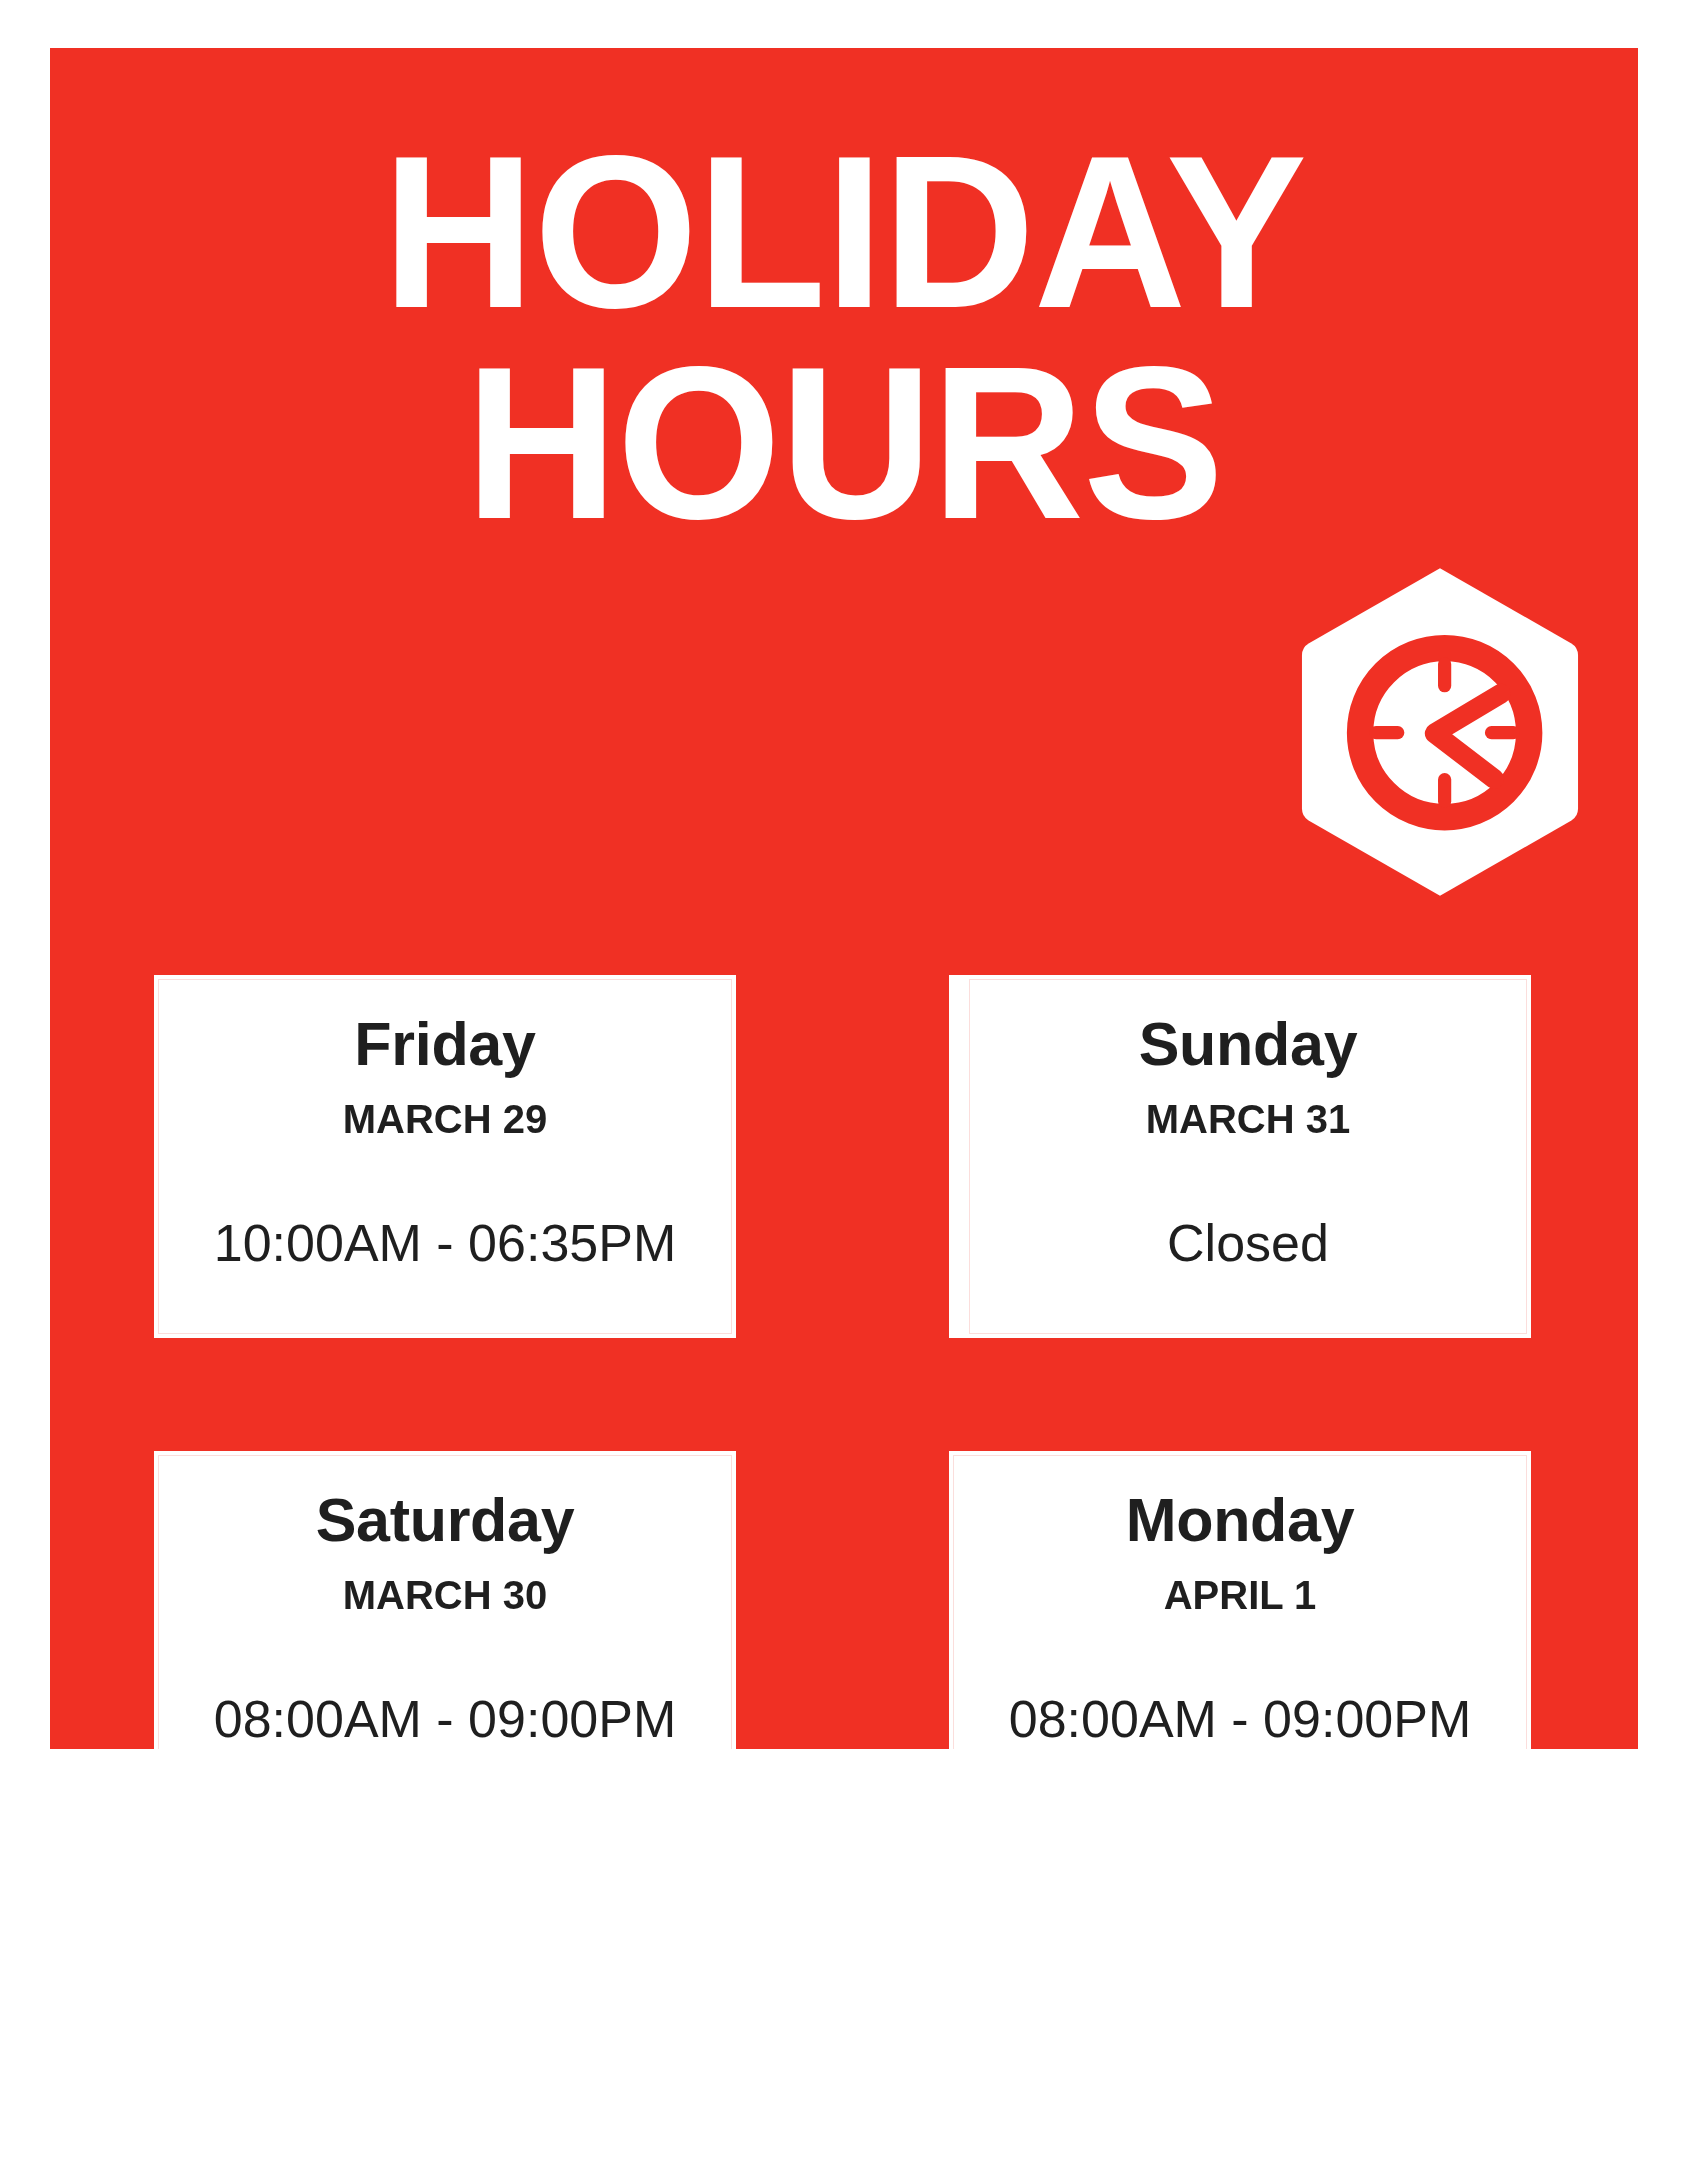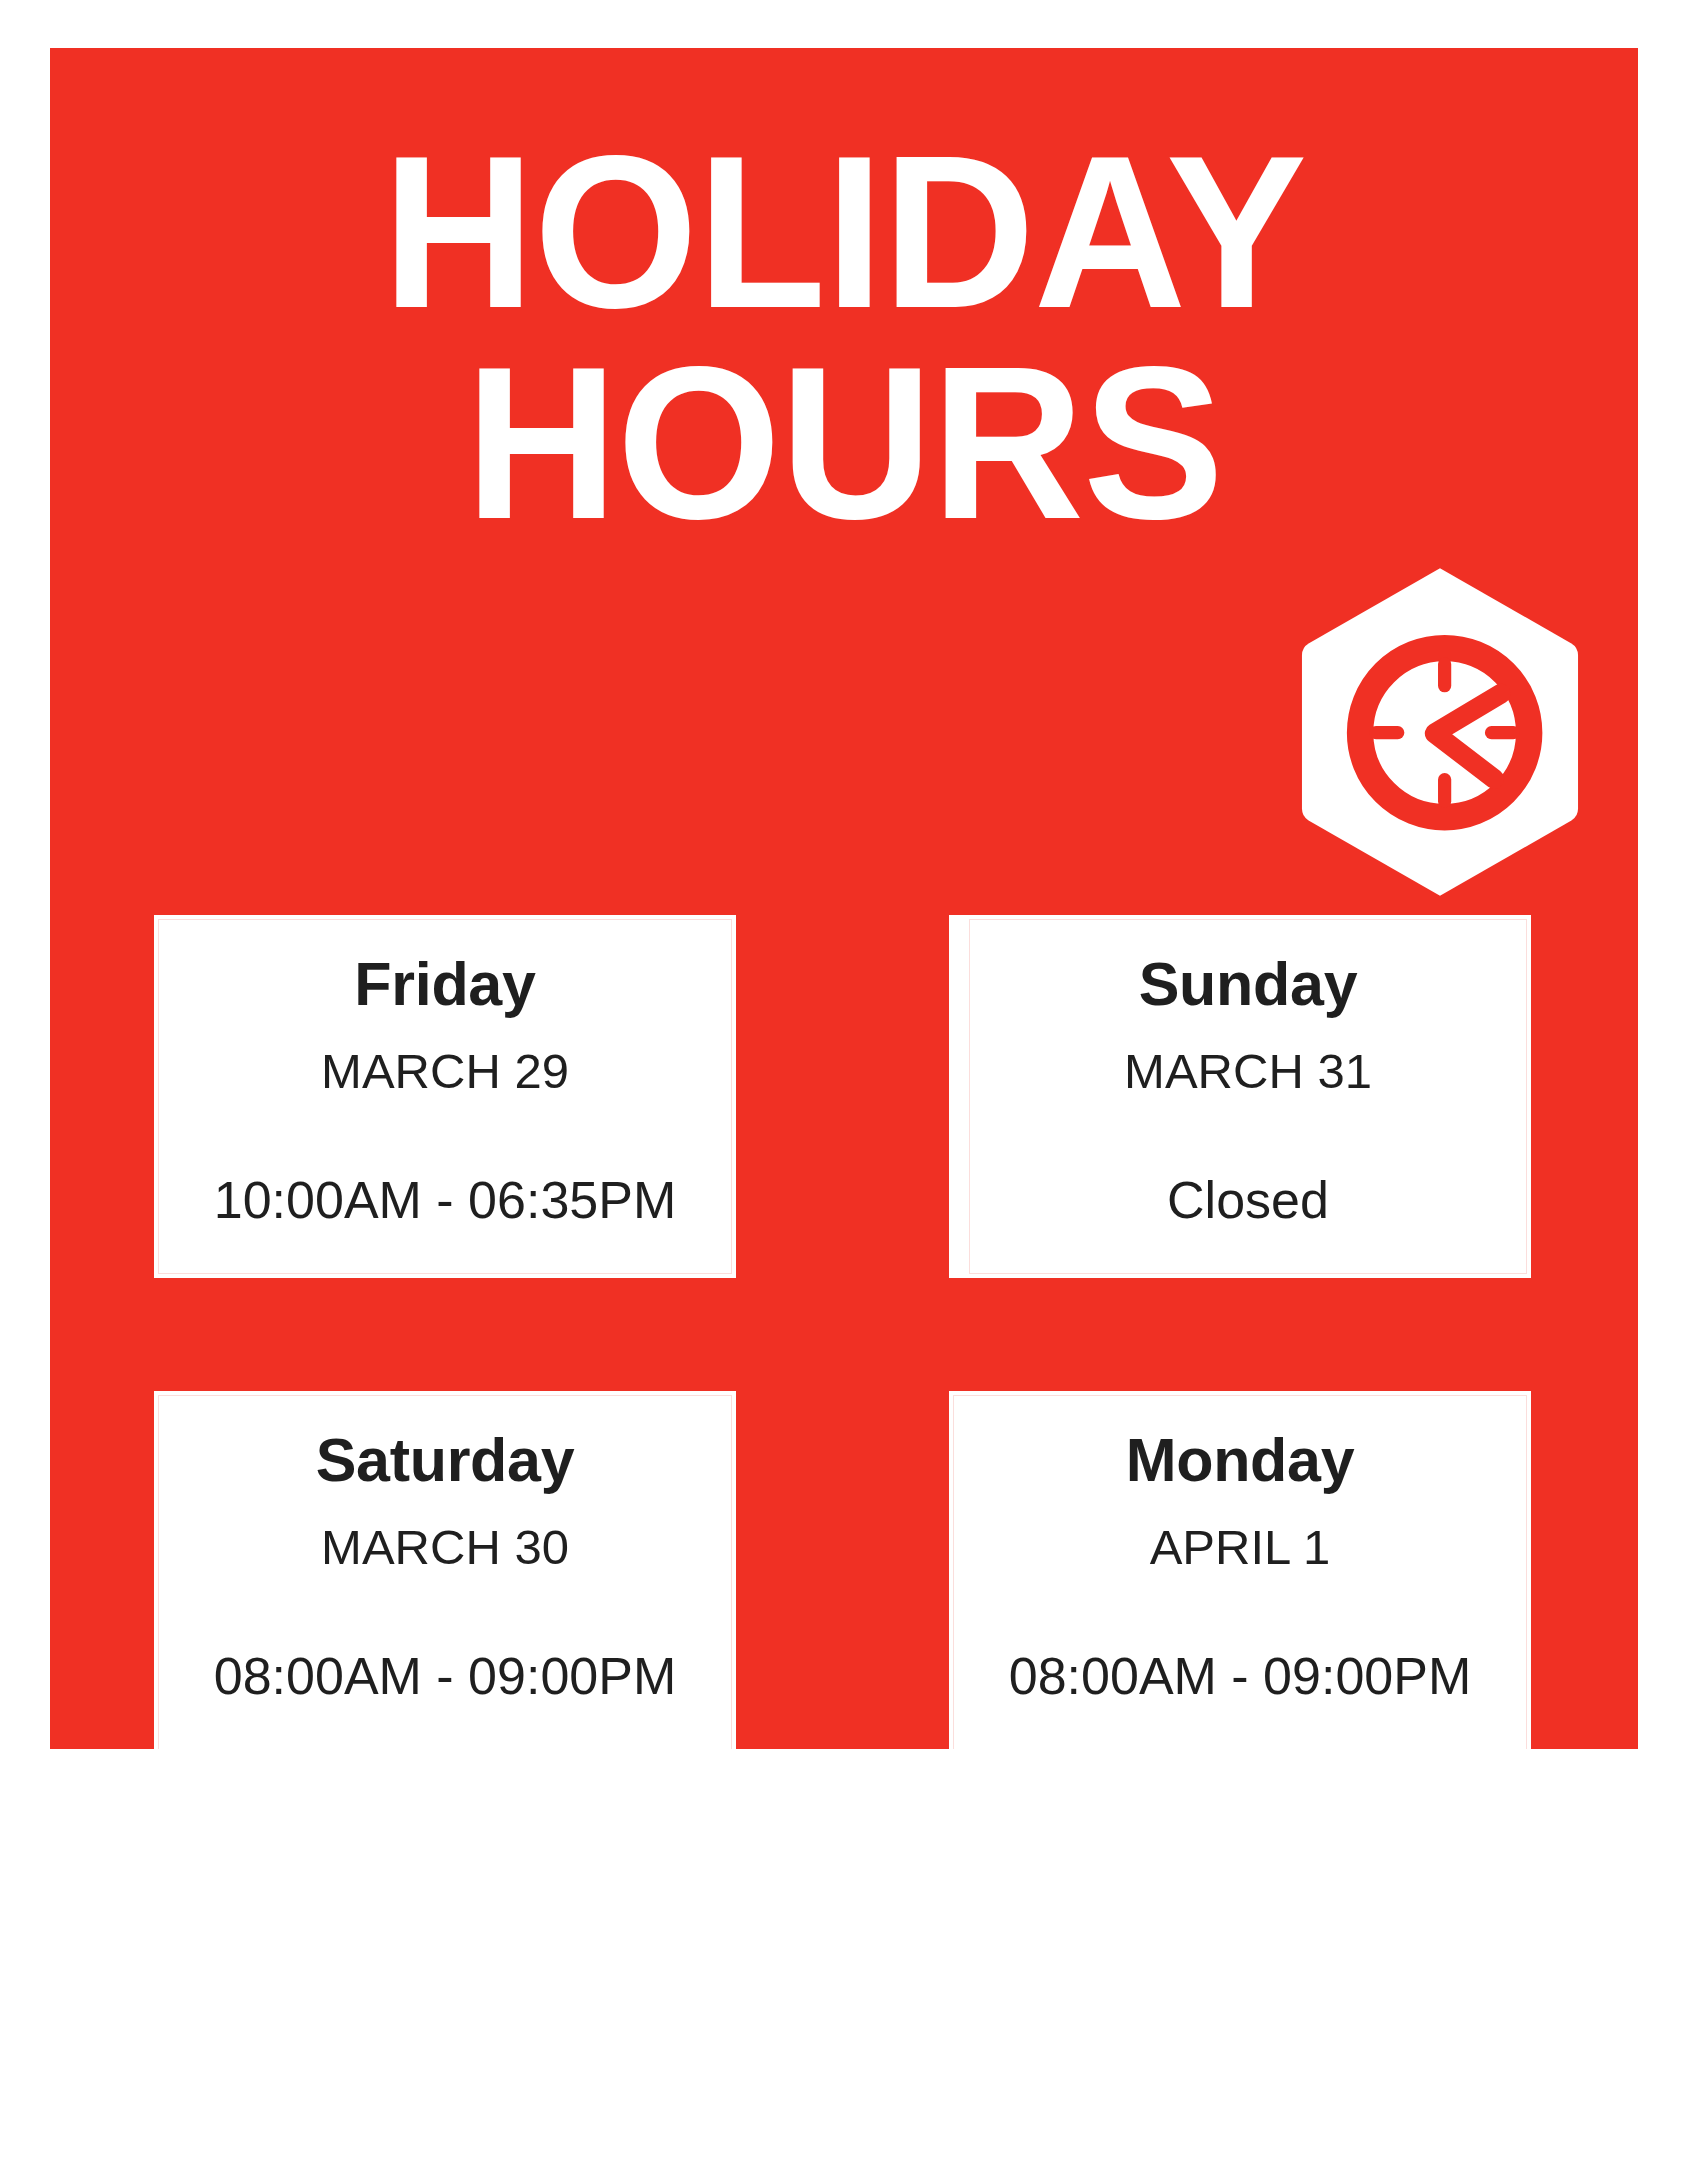--- a/index.html
+++ b/index.html
@@ -81,21 +81,21 @@
     top: 564px;
     width: 284px;
     height: 336px;
   }
   .clock-badge svg { display: block; width: 100%; height: 100%; }
 
   
   .cards {
     position: absolute;
     left: 154px;
-    top: 915px;
+    top: 975px;
     width: 1379px;
     height: 838px;
   }
   .card {
     position: absolute;
     width: 582px;
     height: 363px;
     background: #ffffff;
     box-sizing: border-box;
     padding: 4px;
@@ -119,24 +119,24 @@
     color: #1f1f1f;
     font-family: "Liberation Sans Narrow", "Liberation Sans", sans-serif;
     font-weight: 700;
     font-size: 61px;
     line-height: 1.0;
     letter-spacing: -0.3px;
   }
   .card-date {
     color: #1f1f1f;
     font-family: "Liberation Sans Narrow", "Liberation Sans", sans-serif;
-    font-weight: 400;
-    font-size: 49px;
+    font-weight: 700;
+    font-size: 40px;
     line-height: 1.0;
-    margin-top: 32px;
+    margin-top: 24px;
     letter-spacing: 0px;
   }
   .card-hours {
     color: #1f1f1f;
     font-family: "Liberation Sans Narrow", "Liberation Sans", sans-serif;
     font-weight: 400;
     font-size: 52px;
     line-height: 1.0;
     margin-top: 78px;
     letter-spacing: 0px;

